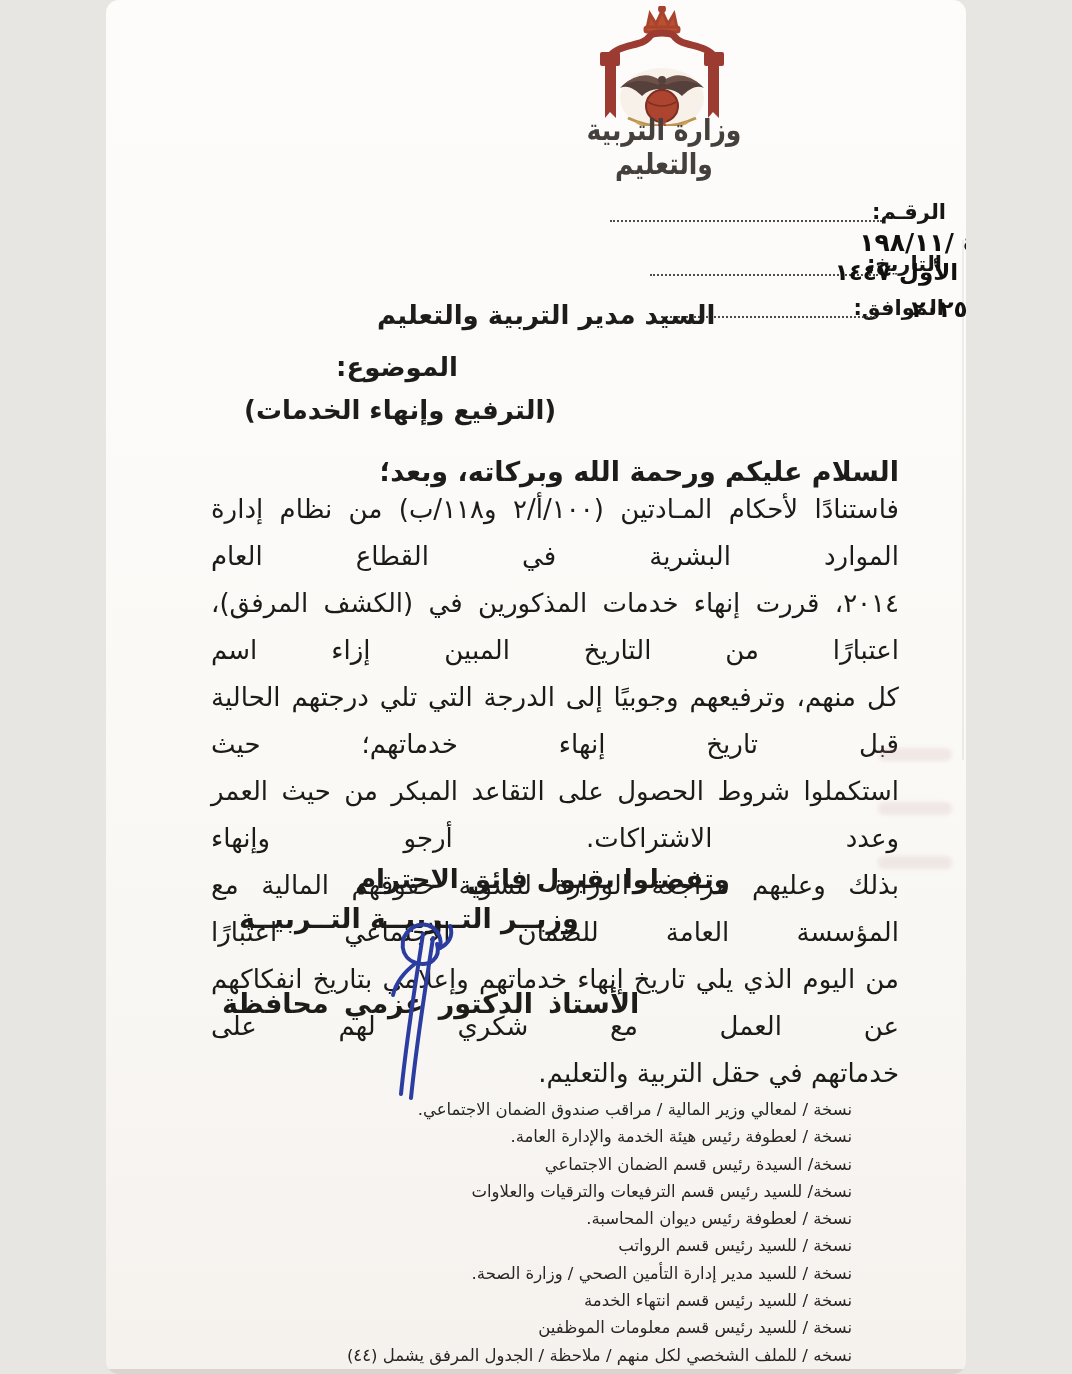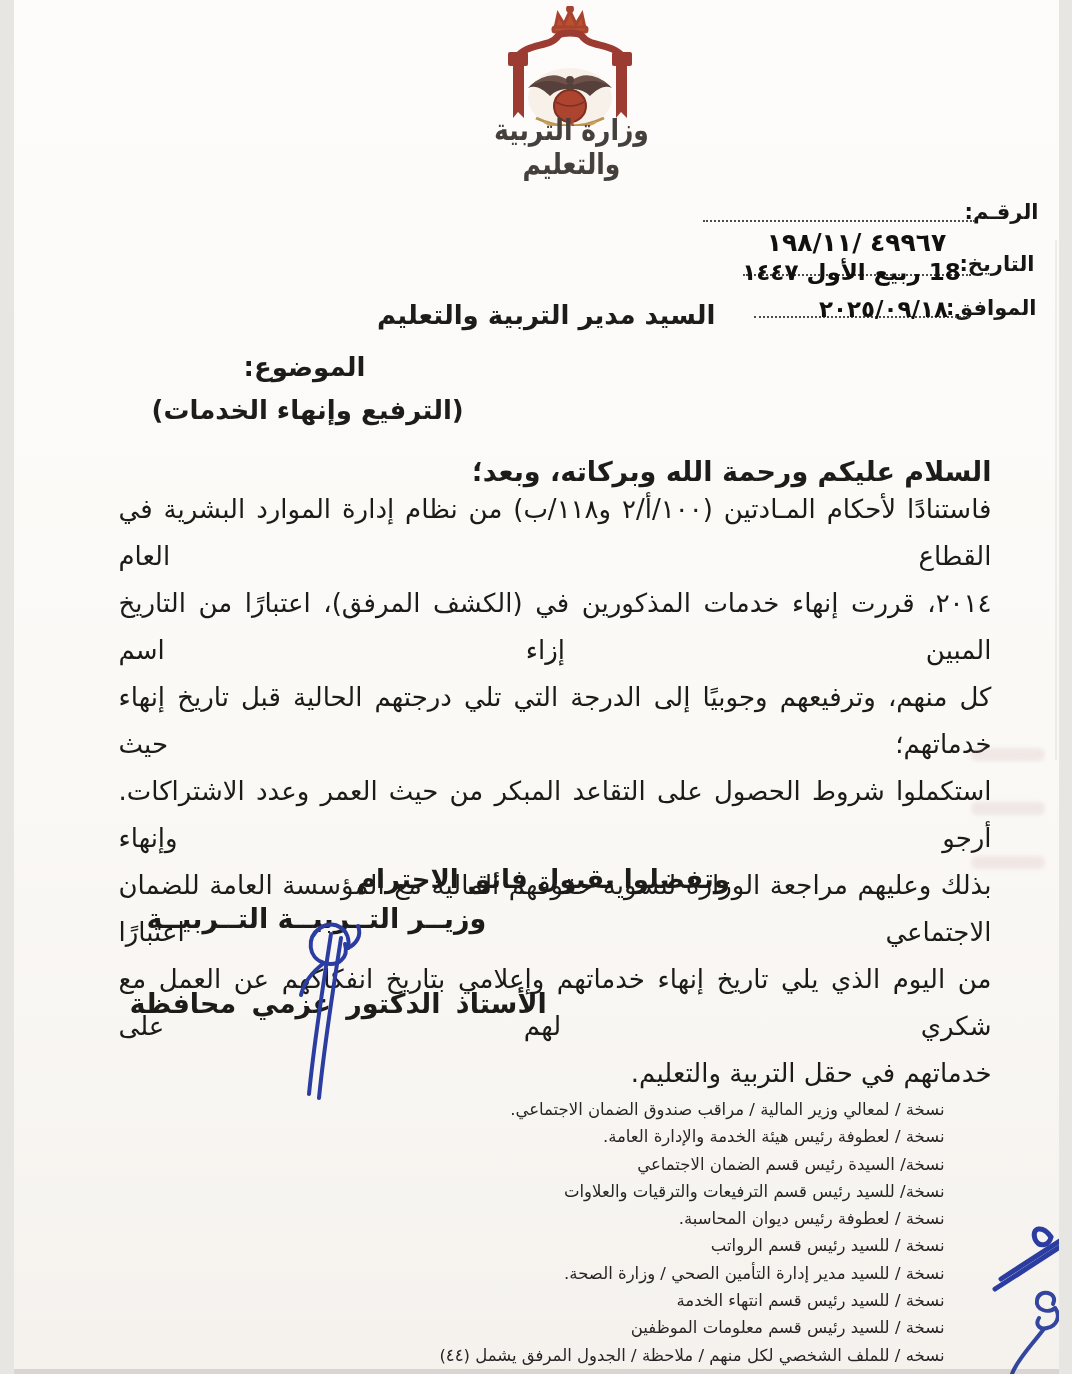--- a/index.html
+++ b/index.html
@@ -1,21 +1,21 @@
 <!DOCTYPE html>
 <html lang="ar" dir="rtl"><head>
 <meta charset="utf-8">
 <style>
   * { margin:0; padding:0; box-sizing:border-box; }
   html,body { background:#e8e6e2; }
   .page {
-    position:relative; width:1045px; height:1374px; margin:0 auto;
+    position:relative; width:860px; height:1374px; margin:0 auto;
     background:linear-gradient(180deg,#fdfcfb 0%,#fbf9f6 55%,#f5f2ee 100%);
     font-family:"DejaVu Sans",sans-serif;
-    direction:rtl; color:#1d1c1a; overflow:hidden;
+    direction:rtl; color:#1d1c1a; overflow:hidden;border-radius:13px;
   }
   .abs { position:absolute; }
   
   .emblem { left:486px; top:6px; width:140px; height:120px; }
   .calligraphy {
     left:448px; top:118px; width:220px; text-align:center;
     font-weight:bold; font-size:25px; color:#46403d;
     transform:scaleY(1.18); letter-spacing:-1px;
   }
   

